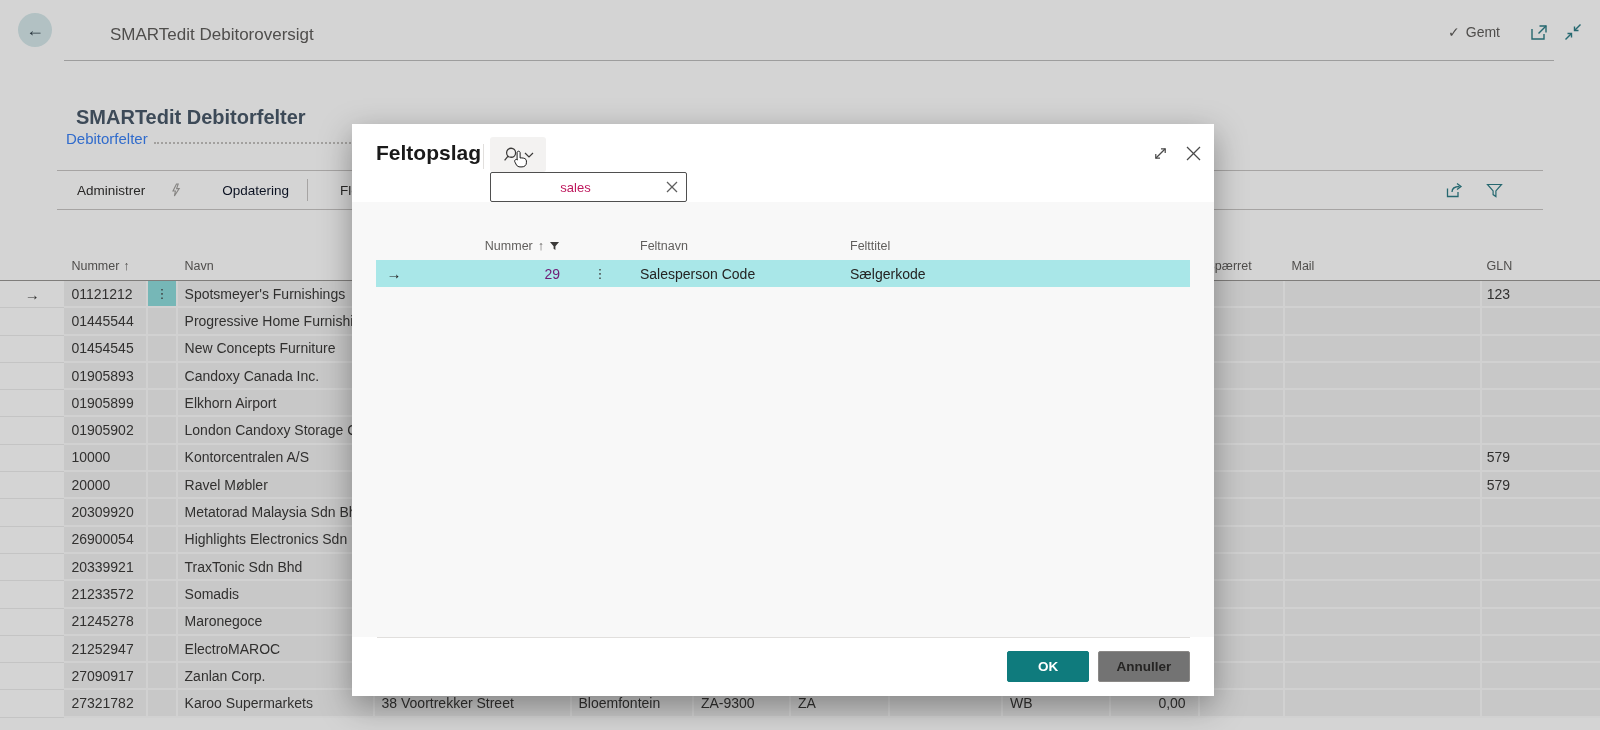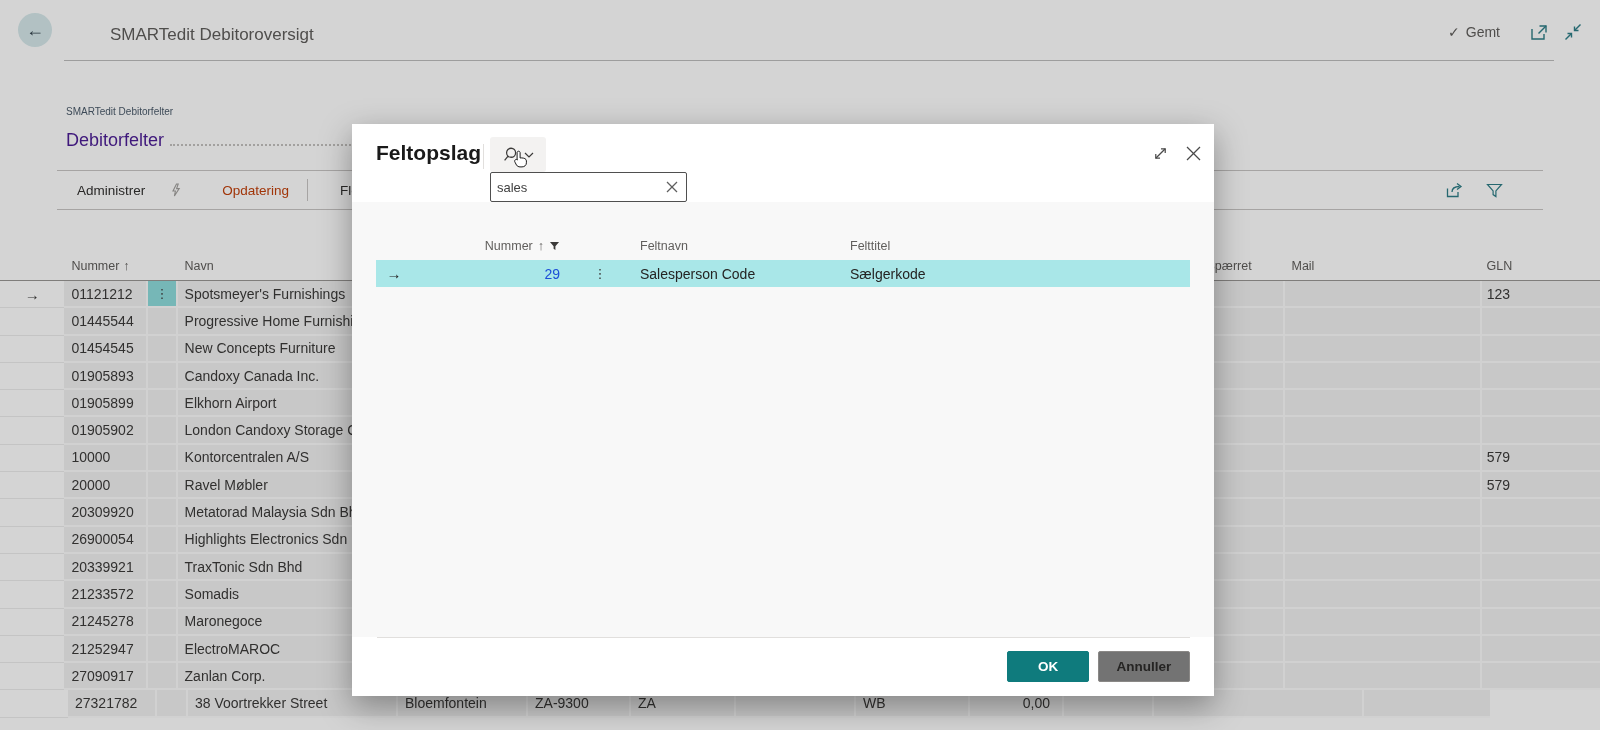--- a/index.html
+++ b/index.html
@@ -11,31 +11,31 @@
   .topbar-rule{position:absolute;left:64px;right:46px;top:60px;height:0;border-top:1px solid #bdbdbd;}
   .back-btn{position:absolute;left:18px;top:13px;width:34px;height:34px;border-radius:50%;
     background:#d6e9eb;border:none;display:flex;align-items:center;justify-content:center;
     font-size:18px;color:#33424c;cursor:pointer;}
   .page-title{position:absolute;left:66px;top:25px;font-size:17px;color:#605e5c;margin-left:44px;}
   .topbar-right{position:absolute;right:100px;top:24px;display:flex;align-items:center;gap:6px;color:#605e5c;font-size:14px;}
   .win-icons{position:absolute;right:18px;top:23px;display:flex;gap:16px;align-items:center;}
   .icon-btn{background:none;border:none;padding:0;cursor:pointer;display:flex;align-items:center;}
 
   
-  .section-title{position:absolute;left:66px;top:106px;font-size:10px;font-weight:normal;color:#4a5a6a;}
+  .section-title{position:absolute;left:76px;top:106px;font-size:20px;font-weight:bold;color:#4a5a6a;}
   .field-row{position:absolute;left:66px;top:130px;width:724px;display:flex;align-items:baseline;}
-  .field-label{font-size:18px;color:#4c1d95;white-space:nowrap;}
+  .field-label{font-size:15px;color:#3b82f6;white-space:nowrap;}
   .dotted-leader{flex:1;border-bottom:2px dotted #c3c1bf;margin:0 4px 3px 6px;height:10px;}
 
   
   .toolbar{position:absolute;left:57px;top:170px;width:1486px;height:38px;
     border-top:1px solid #c8c6c4;border-bottom:1px solid #c8c6c4;display:flex;align-items:center;
     font-size:13.5px;color:#323130;}
   .tb-item{margin-left:14px;background:none;border:none;font:inherit;color:#323130;cursor:pointer;display:flex;align-items:center;gap:6px;white-space:nowrap;}
-  .tb-item.disabled{color:#c2410c;gap:41px;}
+  .tb-item.disabled{color:#0f172a;gap:41px;}
   .tb-sep{width:1px;height:22px;background:#c8c6c4;margin:0 12px;}
   .tb-right{position:absolute;right:40px;top:0;height:100%;display:flex;align-items:center;gap:22px;}
 
   
   .grid{position:absolute;left:0;top:250px;width:1600px;overflow:hidden;}
   .grid-head{display:flex;height:30px;border-bottom:1px solid #999795;align-items:flex-end;}
   .hcell{font-size:12.5px;color:#605e5c;padding:0 7px 7px 7px;box-sizing:border-box;white-space:nowrap;overflow:hidden;display:flex;align-items:flex-end;gap:4px;}
   .grid-row{display:flex;height:27.3px;}
   .cell{box-sizing:border-box;background:#f1f1f1;border-right:2px solid #fcfcfc;border-bottom:2px solid #fcfcfc;
     font-size:14px;color:#3b3a39;padding:0 7px;display:flex;align-items:center;white-space:nowrap;overflow:hidden;}
@@ -58,33 +58,33 @@
   .dialog{position:absolute;left:352px;top:124px;width:862px;height:572px;background:#fff;z-index:100;
     box-shadow:0 10px 30px rgba(0,0,0,0.35);}
   .dlg-title{position:absolute;left:24px;top:17px;font-size:21px;font-weight:bold;color:#1a1a1a;}
   .dlg-hd-sep{position:absolute;left:131px;top:20px;width:1px;height:25px;background:#e1dfdd;}
   .dlg-search-btn{position:absolute;left:138px;top:13px;width:56px;height:35px;background:#f3f2f1;border:none;border-radius:3px;
     display:flex;align-items:center;justify-content:center;gap:3px;cursor:pointer;}
   .hand-cursor{position:absolute;left:24px;top:13px;}
   .dlg-win-icons{position:absolute;right:12px;top:21px;display:flex;gap:16px;align-items:center;}
   .dlg-search-box{position:absolute;left:138px;top:48px;width:197px;height:30px;background:#fff;
     border:1.5px solid #4f4f4f;border-radius:2px;box-sizing:border-box;display:flex;align-items:center;z-index:2;}
-  .dlg-search-box input{flex:1;border:none;outline:none;font:13px "Liberation Sans",sans-serif;color:#404040;padding:0 4px 0 6px;min-width:0;background:transparent;}
+  .dlg-search-box input{flex:1;border:none;outline:none;font:13px "Liberation Sans",sans-serif;color:#be185d;padding:0 4px 0 6px;min-width:0;background:transparent;text-align:center;}
   .clear-x{background:none;border:none;padding:0 8px;cursor:pointer;display:flex;align-items:center;}
   .dlg-table-region{position:absolute;left:0;top:78px;width:862px;height:435px;background:#f8f8f8;}
   .dlg-grid{position:absolute;left:24px;top:30px;width:814px;}
   .dcell{box-sizing:border-box;font-size:14px;color:#252423;padding:0 8px;display:flex;align-items:center;white-space:nowrap;overflow:hidden;}
   .d-arrow{width:36px;justify-content:center;padding:0;}
   .d-num{width:156px;justify-content:flex-end;}
   .d-dots{width:64px;justify-content:center;}
   .d-navn{width:210px}.d-titel{width:348px}
   .dlg-head{display:flex;height:28px;align-items:center;}
   .dlg-head .dcell{font-size:12.5px;color:#605e5c;gap:5px;}
   .dlg-row{display:flex;height:27px;background:#a9e7e8;align-items:center;cursor:pointer;}
-  .dlg-row .d-num{color:#1d4ed8;}
+  .dlg-row .d-num{color:#701a75;}
   .dlg-row .pointer{font-size:15px;color:#252423;}
   .dlg-row .dots{font-size:13px;color:#3b3a39;}
   .dlg-footer-rule{position:absolute;left:25px;top:513px;width:813px;height:0;border-top:1px solid #e1dfdd;}
   .dlg-buttons{position:absolute;right:24px;top:527px;display:flex;gap:9px;}
   .btn{height:31px;font-family:inherit;font-size:13.5px;font-weight:bold;border-radius:2px;cursor:pointer;}
   .btn-primary{width:82px;background:#0f7b7d;color:#fff;border:1px solid #0f7b7d;}
   .btn-secondary{width:92px;background:#737373;color:#252423;border:1px solid #8a8886;}
 
   svg{display:block;}
 </style>
@@ -493,20 +493,21 @@
         <div class="cell c-gln"></div>
       </div>
         <div class="grid-row">
         <div class="cell nobg c-arrow">
           <span class="pointer">→</span>
         </div>
         <div class="cell c-num">27321782</div>
         <div class="cell c-dots">
           <span class="dots">⋮</span>
         </div>
+        <div class="cell c-navn">Karoo Supermarkets</div>
         <div class="cell c-adr">38 Voortrekker Street</div>
         <div class="cell c-by">Bloemfontein</div>
         <div class="cell c-post">ZA-9300</div>
         <div class="cell c-land">ZA</div>
         <div class="cell c-x"></div>
         <div class="cell c-slg">WB</div>
         <div class="cell c-saldo">0,00</div>
         <div class="cell c-blok"></div>
         <div class="cell c-mail"></div>
         <div class="cell c-gln"></div>

